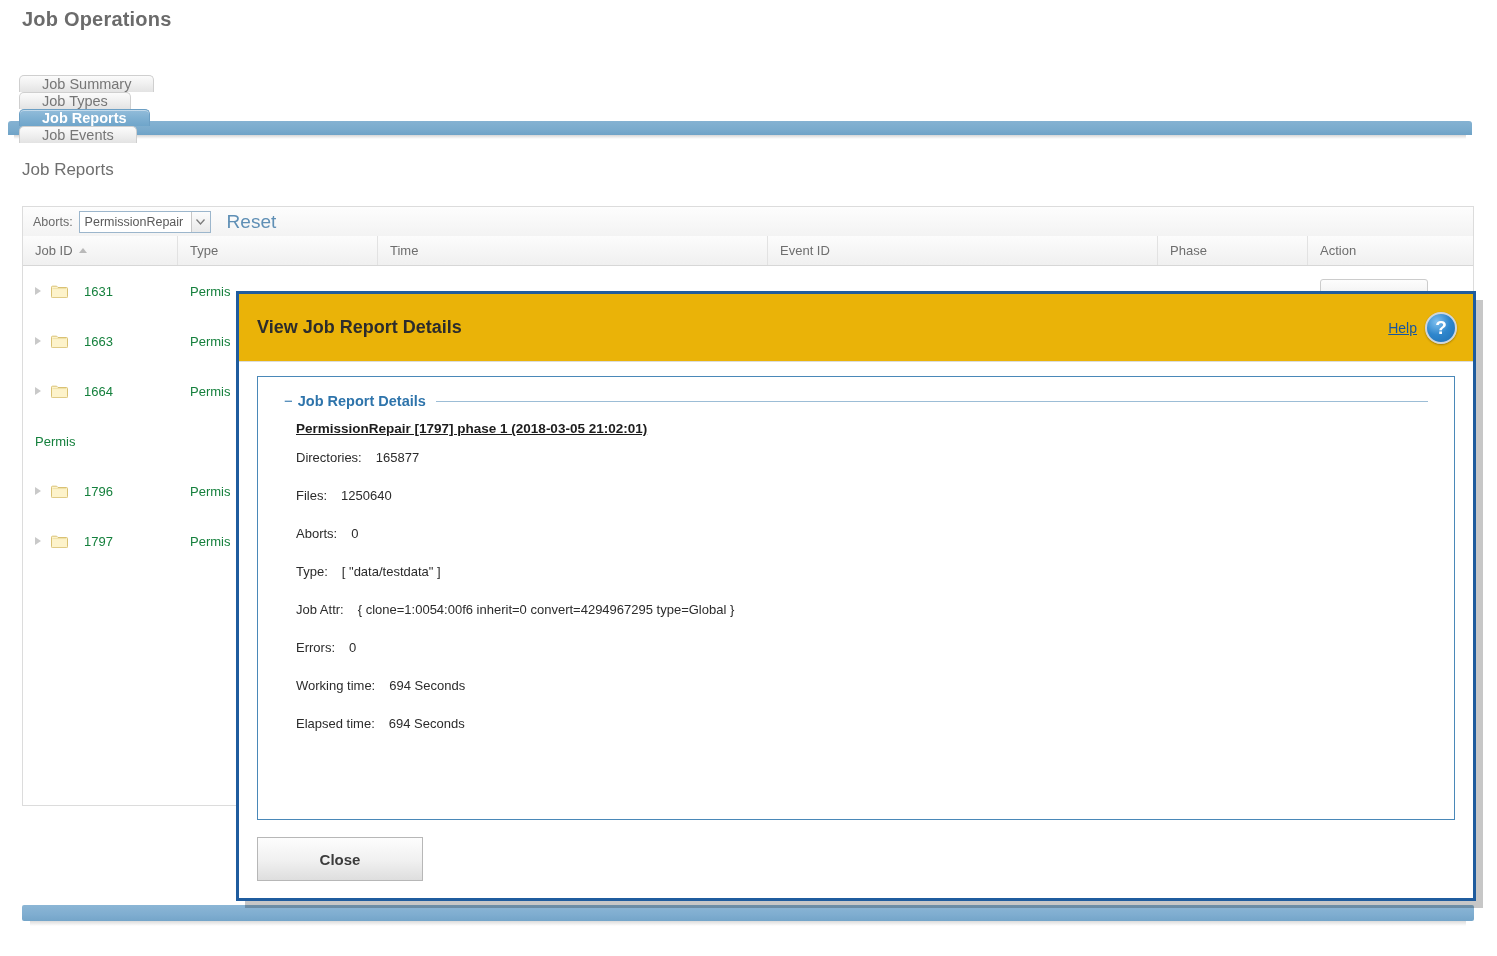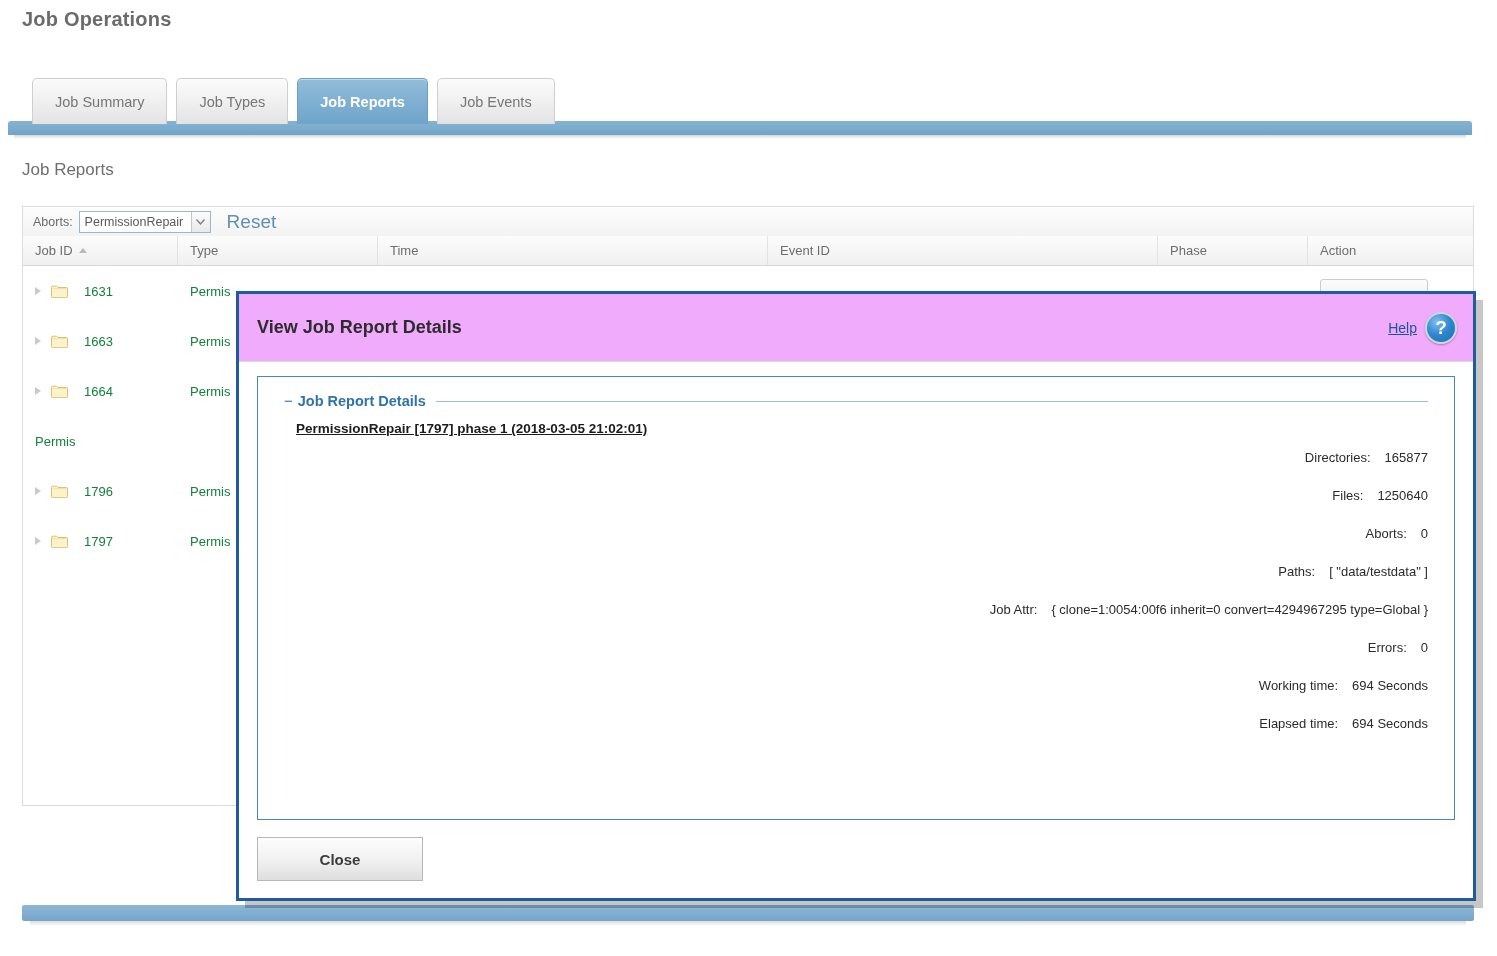--- a/index.html
+++ b/index.html
@@ -23,26 +23,27 @@
     top: 8px;
     font-size: 20px;
     font-weight: bold;
     color: #6b6b6b;
     letter-spacing: 0.2px;
   }
 
   
   #tabs {
     position: absolute;
-    left: 32px;
+    left: 19px;
     top: 75px;
     height: 52px;
     display: flex;
-    align-items: center;
+    align-items: flex-start;
     z-index: 3;
+    flex-direction: column;
   }
   .tab {
     height: 46px;
     min-width: 96px;
     margin-right: 9px;
     padding: 0 22px;
     display: flex;
     align-items: center;
     justify-content: center;
     font-size: 14.5px;
@@ -263,21 +264,21 @@
     width: 1240px;
     height: 610px;
     background: #ffffff;
     border: 3px solid #1f5c9e;
     z-index: 10;
     display: flex;
     flex-direction: column;
   }
   #dialog-titlebar {
     height: 68px;
-    background: #f0abfc;
+    background: #eab308;
     border-bottom: 1px solid #dcdcdc;
     display: flex;
     align-items: center;
     padding: 0 12px 0 18px;
     position: relative;
     flex: none;
   }
   #dialog-title {
     font-size: 18px;
     font-weight: bold;
@@ -354,21 +355,20 @@
     font-weight: bold;
     color: #1c1c1c;
     text-decoration: underline;
     margin: 6px 0 14px 12px;
   }
   .detail-row {
     display: flex;
     margin: 0 0 23px 12px;
     font-size: 13px;
     color: #2b2b2b;
-    justify-content: flex-end;
   }
   .detail-label { white-space: nowrap; }
   .detail-value { margin-left: 14px; white-space: nowrap; }
 
   #dialog-footer {
     height: 78px;
     flex: none;
     display: flex;
     align-items: center;
     padding-left: 18px;
@@ -565,21 +565,21 @@
           </div>
           <div class="detail-row">
             <span class="detail-label">Files:</span>
             <span class="detail-value">1250640</span>
           </div>
           <div class="detail-row">
             <span class="detail-label">Aborts:</span>
             <span class="detail-value">0</span>
           </div>
           <div class="detail-row">
-            <span class="detail-label">Paths:</span>
+            <span class="detail-label">Type:</span>
             <span class="detail-value">[ "data/testdata" ]</span>
           </div>
           <div class="detail-row">
             <span class="detail-label">Job Attr:</span>
             <span class="detail-value">{ clone=1:0054:00f6 inherit=0 convert=4294967295 type=Global }</span>
           </div>
           <div class="detail-row">
             <span class="detail-label">Errors:</span>
             <span class="detail-value">0</span>
           </div>

